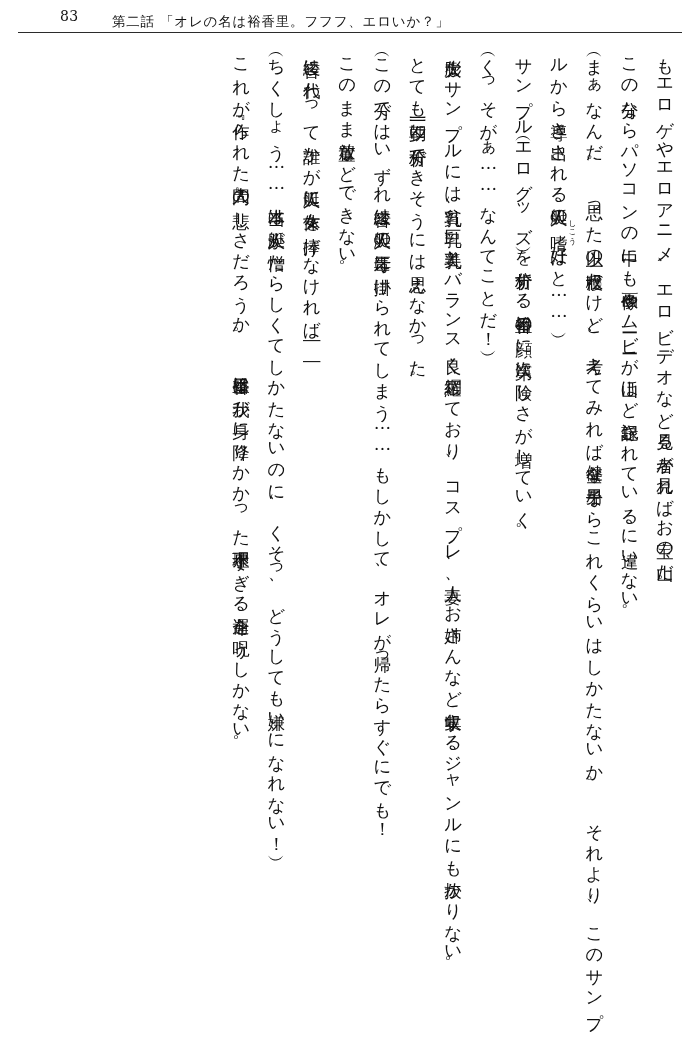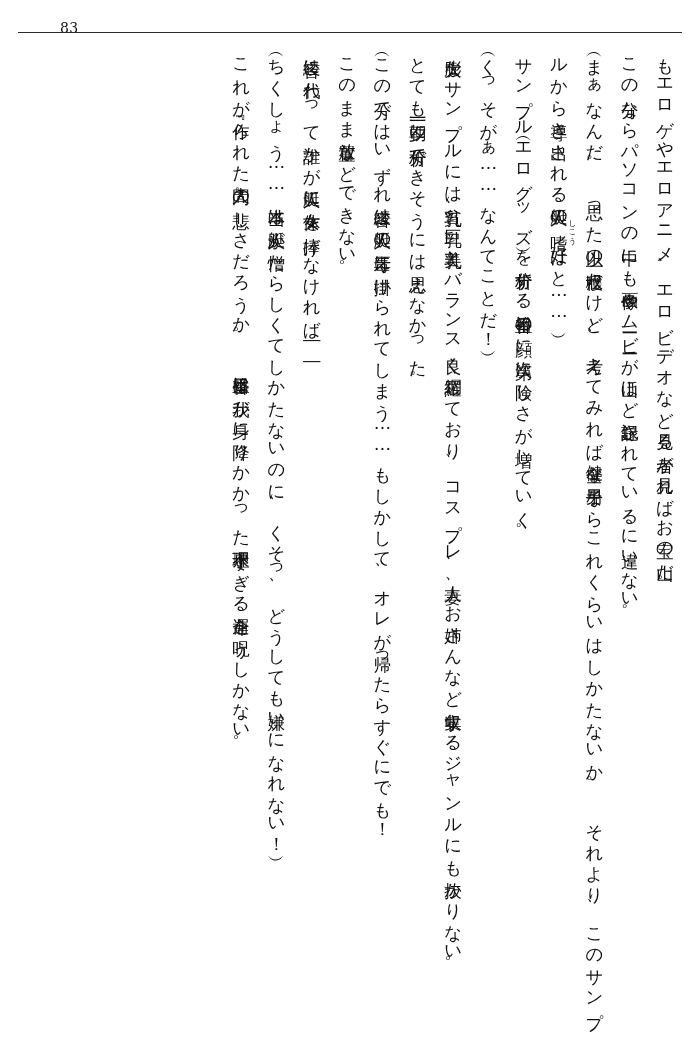--- a/index.html
+++ b/index.html
@@ -29,21 +29,21 @@
     top: 8px;
     left: 0;
     width: 700px;
     height: 28px;
     display: flex;
     align-items: center;
   }
   .page-number {
     position: absolute;
     left: 60px;
-    top: 12px;
+    top: 0;
     font-size: 14px;
     letter-spacing: 0.02em;
     color: #111;
   }
   .chapter-label {
     position: absolute;
     left: 112px;
     top: 5px;
     font-size: 13.5px;
     letter-spacing: 0.06em;
@@ -87,20 +87,21 @@
     letter-spacing: 0.02em;
   }
 </style>
 </head>
 <body>
 
 <div class="page">
 
   <div class="header">
     <div class="page-number">83</div>
+    <div class="chapter-label">第二話 「オレの名は裕香里。フフフ、エロいか？」</div>
   </div>
   <div class="header-rule"></div>
 
   <div class="body-area">
     <div class="vtext" id="vtext">もエロゲやエロアニメ、エロビデオなど見る者が見ればお宝の山だ。
 この分ならパソコンの中にも画像やムービーが山ほど記録されているに違いない。
 （まぁなんだ。　思った以上の収穫だけど、考えてみれば健全な男子ならこれくらいはしかたないか。　それより、このサンプルから導き出される艇人の<ruby>嗜好<rt>しこう</rt></ruby>はと……）
 サンプル（エログッズ）を分析する裕香里の顔に次第に険しさが増していく。
 （くっそがぁ……なんてことだ！）
 膨大なサンプルには貧乳、巨乳、美乳とバランス良く網羅しており、コスプレ、人妻、お姉さんなど収集するジャンルにも抜かりない。

